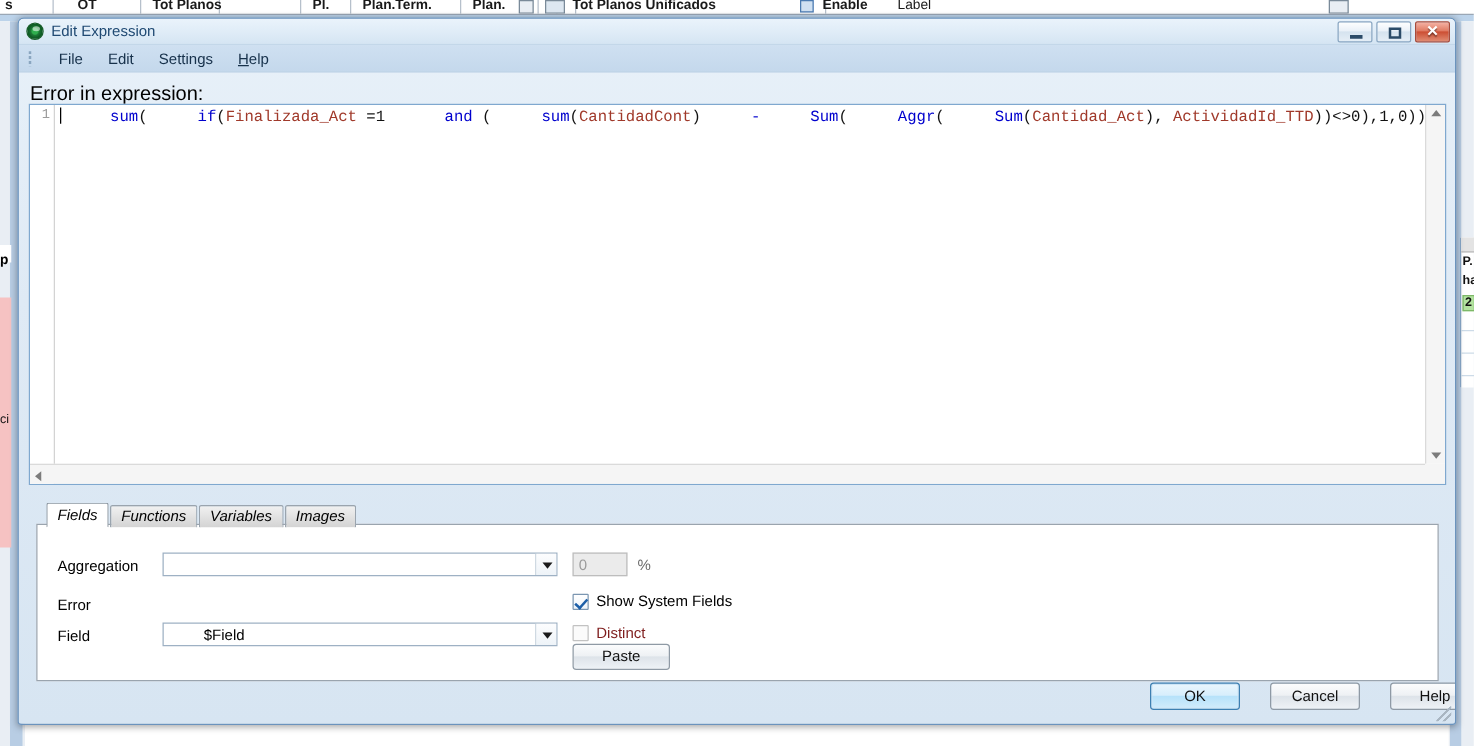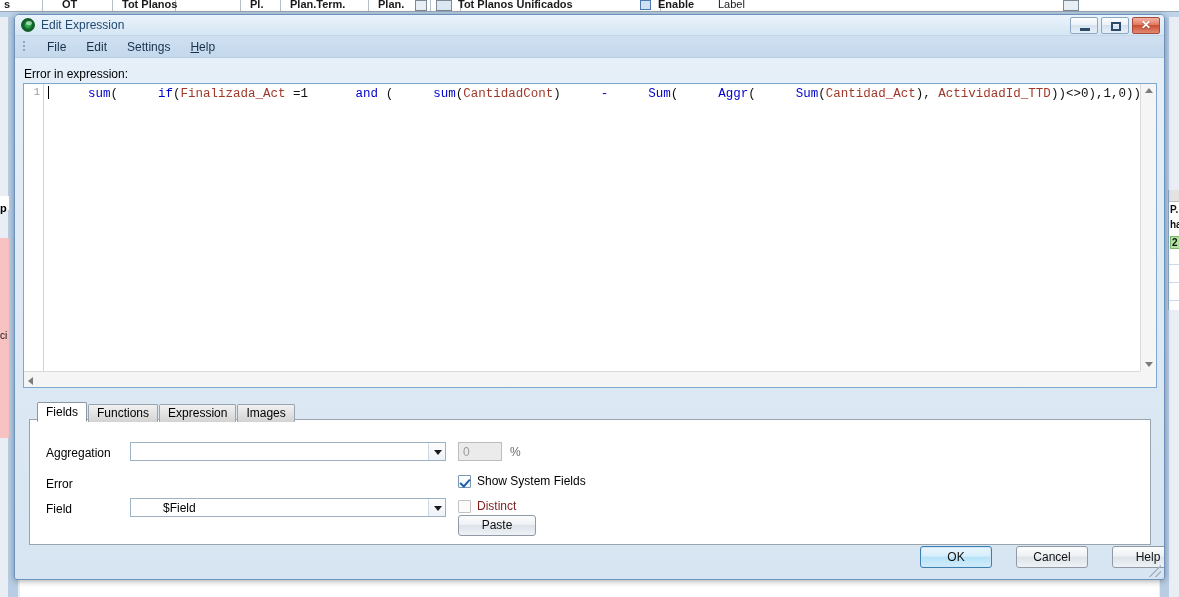--- a/index.html
+++ b/index.html
@@ -142,21 +142,21 @@
   .grip {
     position:absolute; left:8px; top:5px; width:2px; height:12px;
     background: repeating-linear-gradient(180deg,#8aa6c0 0 2px, transparent 2px 4px);
   }
   .menuitems { position:absolute; left:22px; top:3px; display:flex; gap: 0; }
   .menuitem { padding: 1px 10px; font-size: 12px; color: #17314b; cursor: default; }
   .menuitem u { text-decoration: underline; }
 
   .errlabel {
     position:absolute; left: 9px; top: 52px;
-    font-size: 12px; color: #000;
+    font-size: 16px; color: #000;
   }
 
   
   .editor {
     position: absolute; left: 8px; top: 68px;
     width: 1134px; height: 305px;
     background: #ffffff;
     border: 1px solid #7fa8cf;
   }
   .gutter {
@@ -193,21 +193,21 @@
   }
   .sb-arrow {
     position:absolute; width:0; height:0; cursor:default;
   }
   .sb-up    { left:4px; top:4px;   border-left:4px solid transparent; border-right:4px solid transparent; border-bottom:5px solid #7c7c7c; }
   .sb-down  { left:4px; bottom:4px;border-left:4px solid transparent; border-right:4px solid transparent; border-top:5px solid #7c7c7c; }
   .sb-left  { left:4px; top:5px;   border-top:4px solid transparent; border-bottom:4px solid transparent; border-right:5px solid #7c7c7c; }
 
   
   .tabstrip {
-    position: absolute; left: 22px; top: 387px; display: flex; align-items: flex-end; z-index: 3;
+    position: absolute; left: 22px; top: 387px; display: flex; align-items: flex-end; z-index: 3; font-style: italic;
   }
   .tab {
     height: 18px; padding: 0 8px; font-size: 12px; color: #000;
     line-height: 17px;
     border: 1px solid #9aa4ae; border-bottom: none;
     border-radius: 2px 2px 0 0;
     background: linear-gradient(180deg,#f1f1f1 0%, #d3d3d3 100%);
     margin-right: 1px; cursor: default;
   }
   .tab.active {
@@ -382,21 +382,21 @@
     </div>
     <div class="hscroll">
       <span class="sb-arrow sb-left"></span>
     </div>
     <div class="sb-corner"></div>
   </div>
 
   <div class="tabstrip">
     <div class="tab active">Fields</div>
     <div class="tab">Functions</div>
-    <div class="tab">Expression</div>
+    <div class="tab">Variables</div>
     <div class="tab">Images</div>
   </div>
 
   <div class="panel">
 
     <div class="lbl" style="left:16px; top:26px">Aggregation</div>
     <div class="combo" style="left:100px; top:22px; width:316px">
       <span class="val"></span>
       <span class="arrowbox"></span>
     </div>

